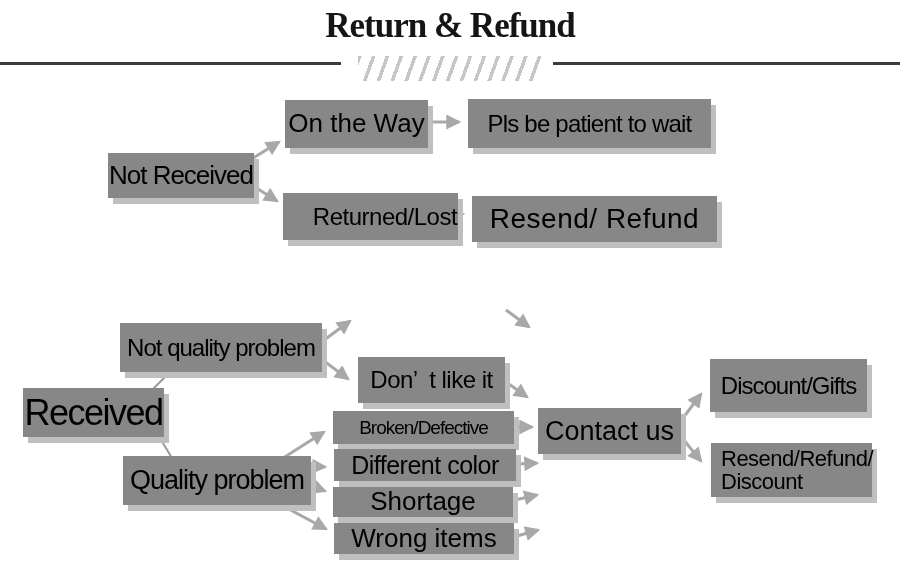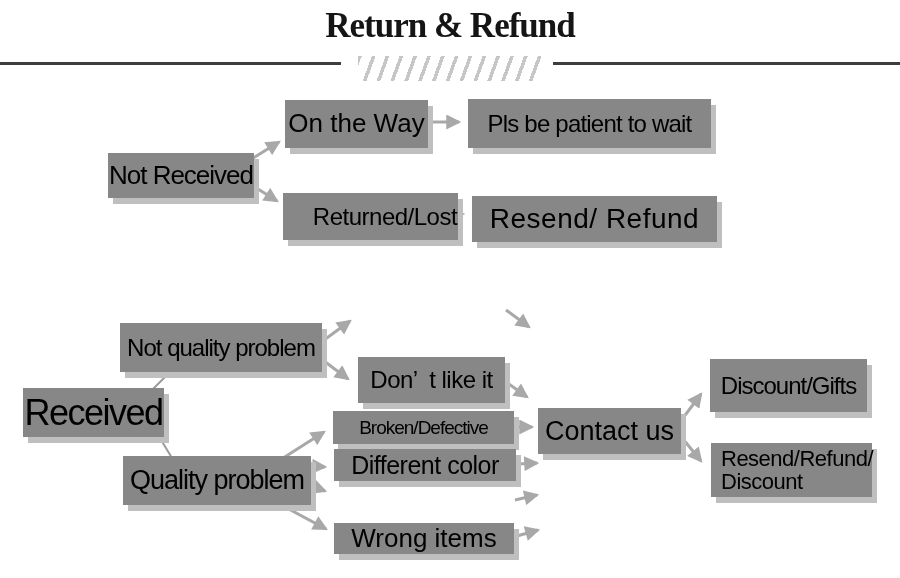--- a/index.html
+++ b/index.html
@@ -87,20 +87,21 @@
   <div class="node" style="left:472px; top:196px; width:245px; height:46px; font-size:28px; letter-spacing:0.5px;">Resend/ Refund</div>
 
   <div class="node" style="left:23px; top:388px; width:141px; height:49px; font-size:36px; letter-spacing:-1.5px;">Received</div>
   <div class="node" style="left:120px; top:323px; width:202px; height:49px; font-size:24px; letter-spacing:-1px;">Not quality problem</div>
   <div class="node" style="left:123px; top:456px; width:188px; height:49px; font-size:27px; letter-spacing:-1px;">Quality problem</div>
 
   <div class="node" style="left:358px; top:357px; width:147px; height:46px; font-size:24px; letter-spacing:-0.5px;">Don’ t like it</div>
 
   <div class="node" style="left:333px; top:411px; width:181px; height:33px; font-size:19px; letter-spacing:-1px;">Broken/Defective</div>
   <div class="node" style="left:334px; top:449px; width:182px; height:32px; font-size:25px; letter-spacing:-0.5px;">Different color</div>
+  <div class="node" style="left:333px; top:487px; width:180px; height:30px; font-size:26px;">Shortage</div>
   <div class="node" style="left:334px; top:523px; width:180px; height:31px; font-size:26px;">Wrong items</div>
 
   <div class="node" style="left:538px; top:408px; width:143px; height:46px; font-size:27px;">Contact us</div>
 
   <div class="node" style="left:710px; top:359px; width:157px; height:53px; font-size:24px; letter-spacing:-1px;">Discount/Gifts</div>
   <div class="node two-line" style="left:711px; top:443px; width:151px; height:54px; font-size:22px; letter-spacing:-0.5px;">
     <span>Resend/Refund/</span>
     <span>Discount</span>
   </div>
 

